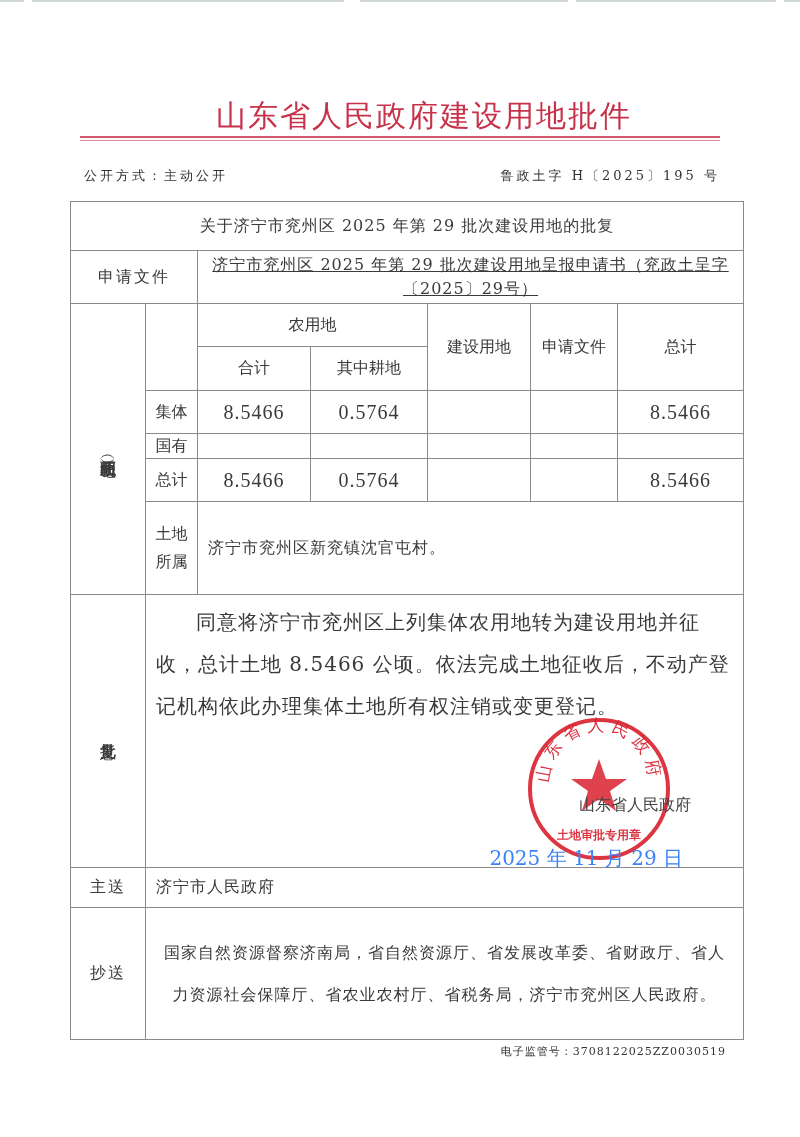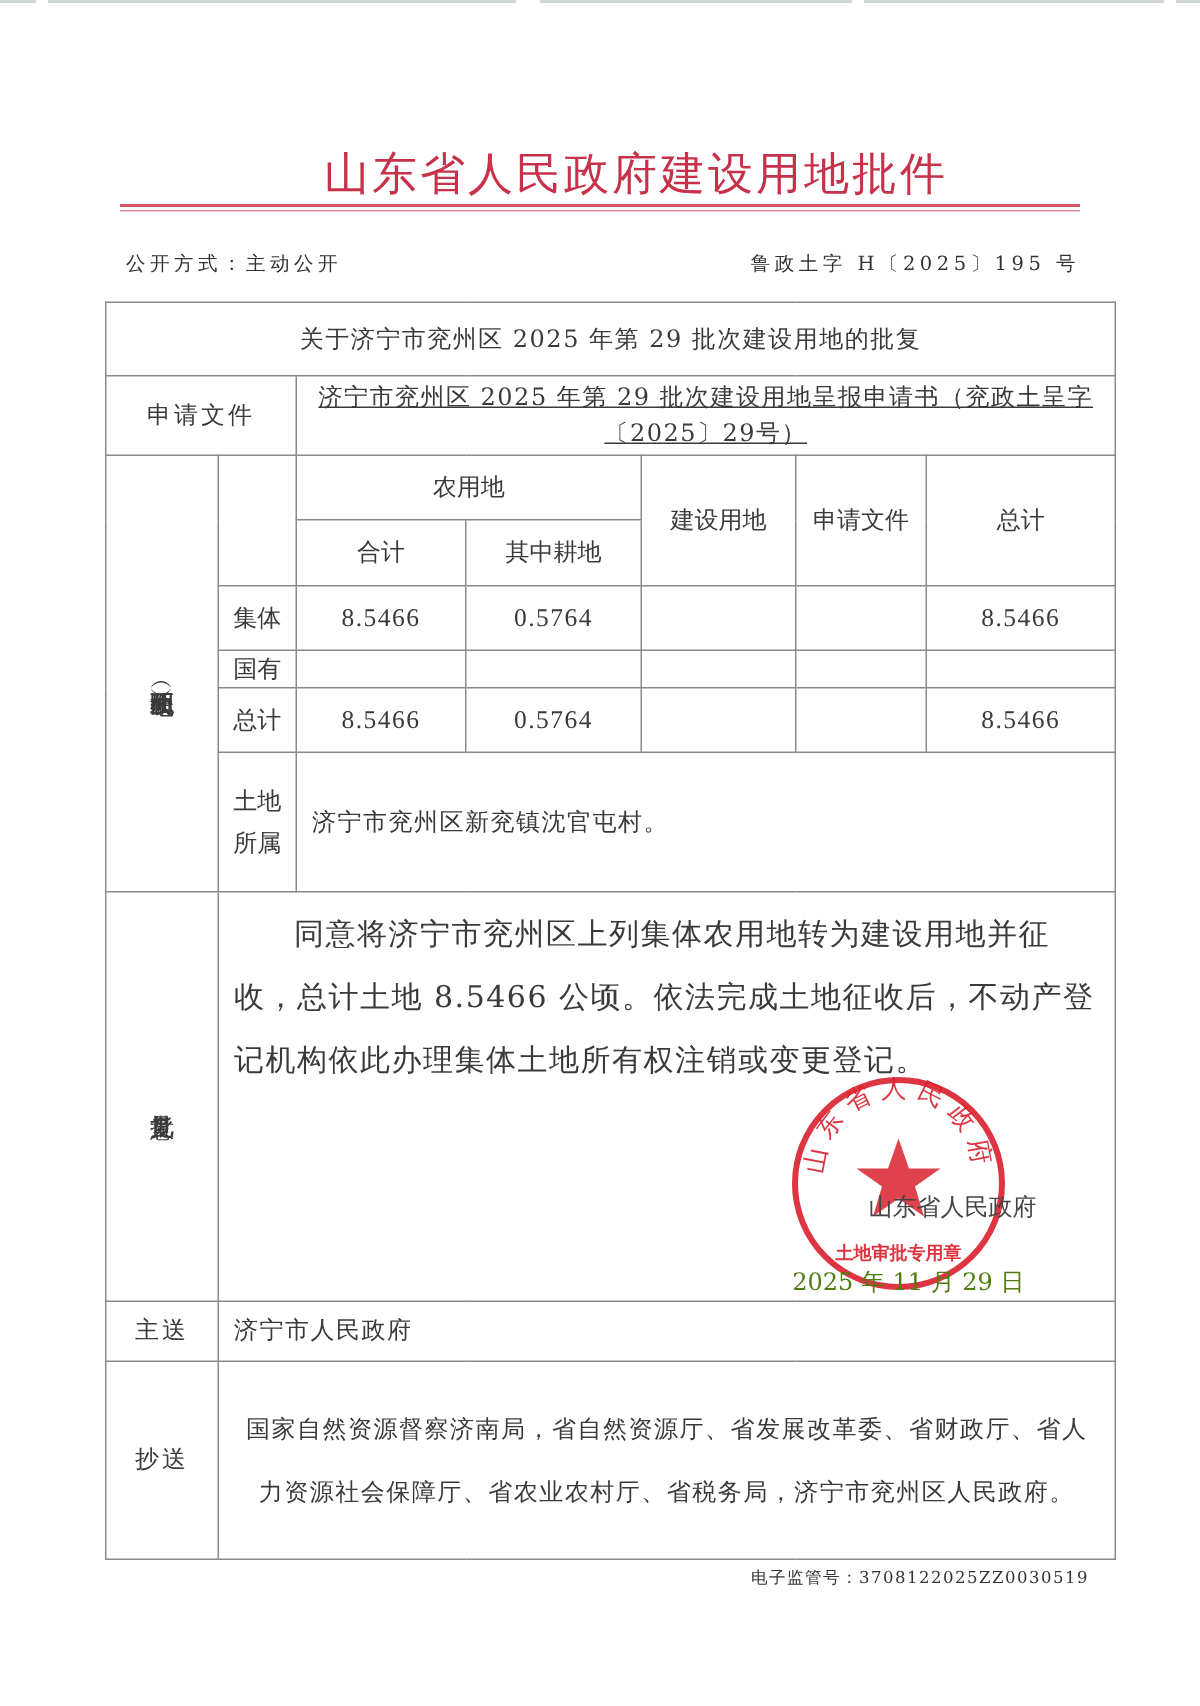--- a/index.html
+++ b/index.html
@@ -30,25 +30,25 @@
     border-collapse: collapse; table-layout: fixed;
     font-size: 16px; color: #3a3a3a; border-radius: 27px;
   }
   table.main td {
     border: 1px solid #8a8a8a; padding: 0; text-align: center; vertical-align: middle;
   }
   .reply-title { height: 48px; letter-spacing: 1px; }
   .vert { writing-mode: vertical-rl; text-orientation: upright; letter-spacing: 0px; line-height: 1; margin: 0 auto; }
   .label { letter-spacing: 2px; }
   .text-left { text-align: left !important; padding-left: 10px !important; }
-  .num { font-family: "Liberation Serif", "DejaVu Serif", serif; font-size: 17px; letter-spacing: 1px; }
+  .num { font-family: "Liberation Serif", "DejaVu Serif", serif; font-size: 20px; letter-spacing: 1px; }
   .opinion-cell { position: relative; text-align: left !important; vertical-align: top !important; }
   .opinion-text { padding: 6px 10px 0 10px; line-height: 42px; font-size: 20px; text-indent: 2em; letter-spacing: 1px; }
   .signer { position: absolute; right: 52px; top: 200px; font-size: 16px; text-align: right; color: #444; }
-  .signdate { position: absolute; right: 60px; top: 250px; font-size: 16px; color: #4d7c0f; }
+  .signdate { position: absolute; right: 60px; top: 250px; font-size: 20px; color: #3b82f6; }
   .seal {
     position: absolute; right: 70px; top: 120px; width: 148px; height: 148px;
   }
   .cc-text { padding: 12px 10px; line-height: 42px; text-align: center; letter-spacing: 1px; }
   .supervision {
     position: absolute; right: 74px; top: 1044px; font-size: 11px; letter-spacing: 1px; color: #333;
   }
 </style>
 </head>
 <body>

